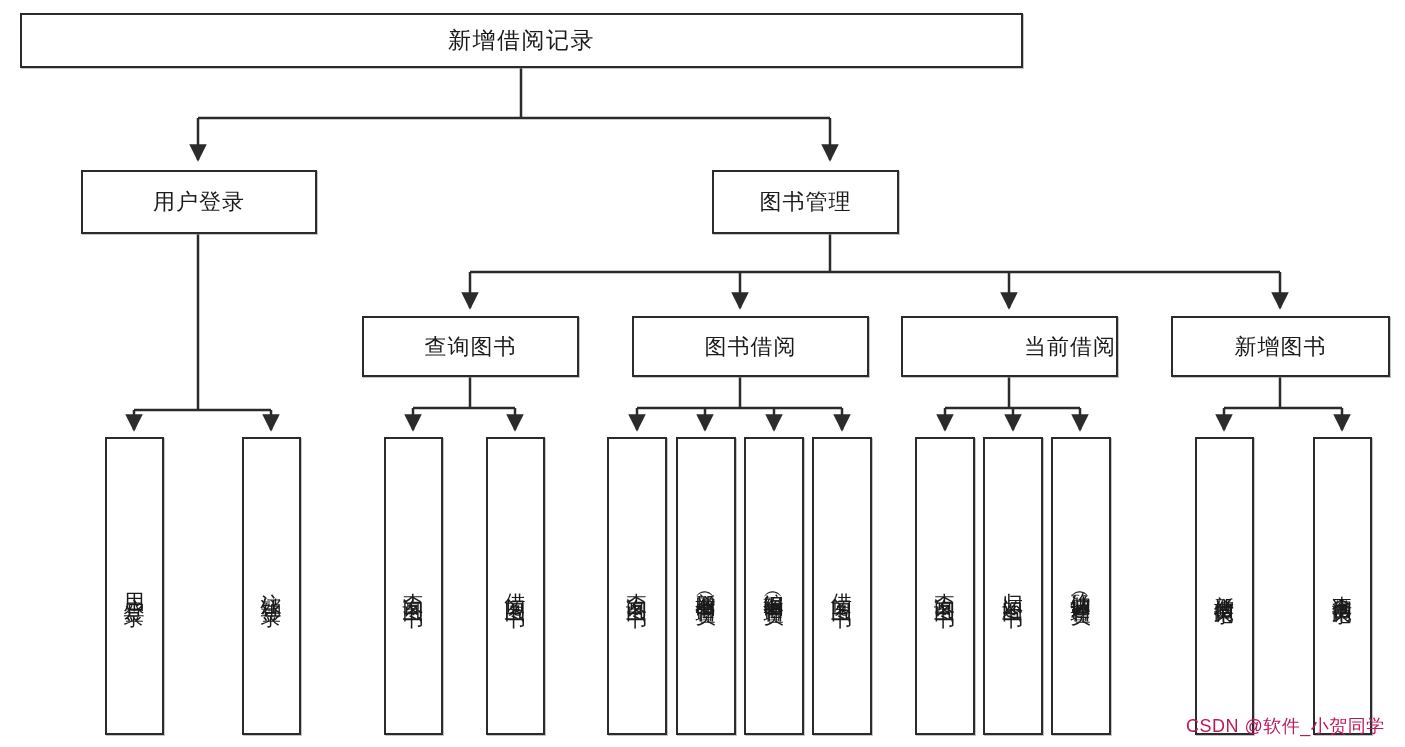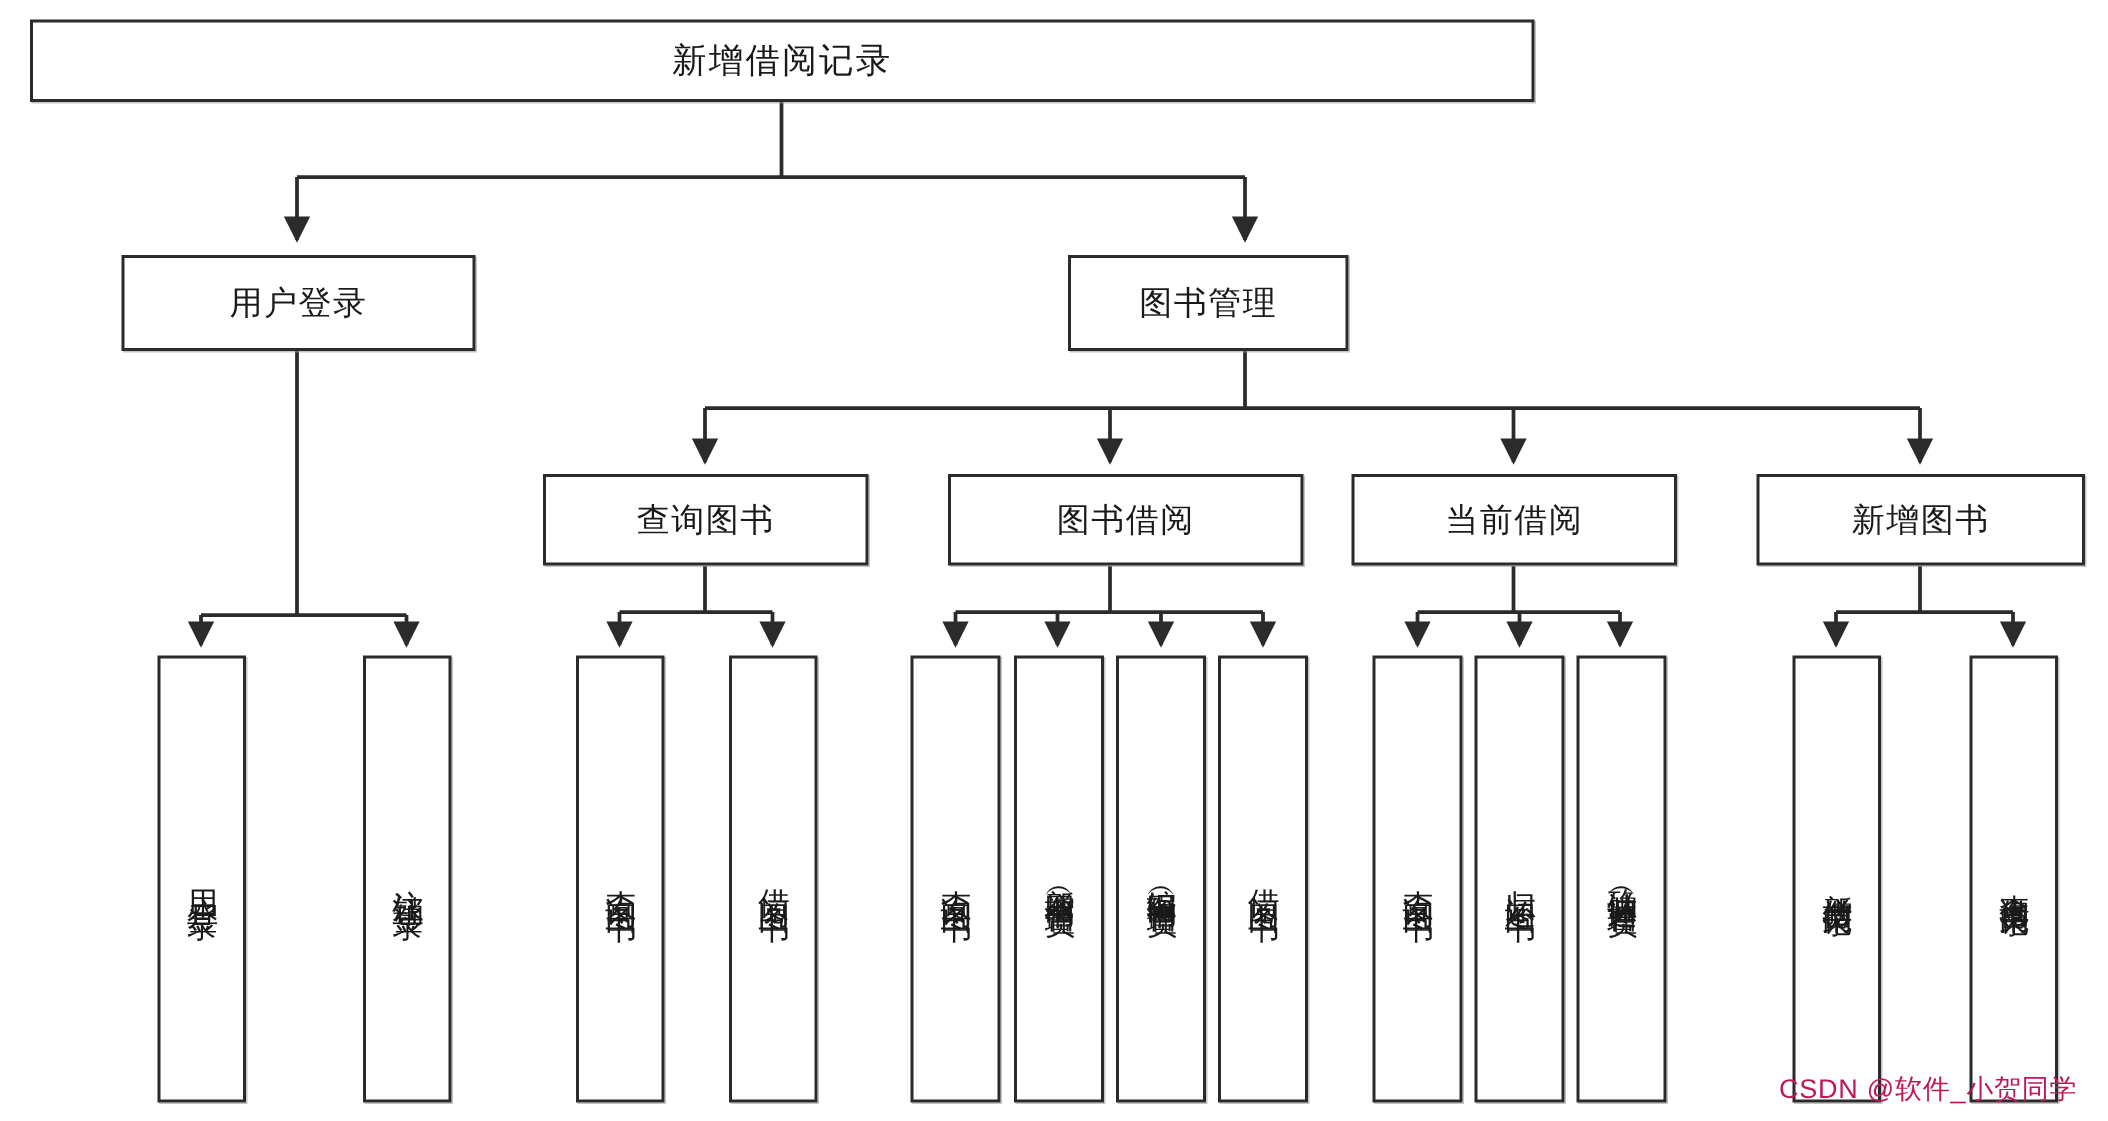--- a/index.html
+++ b/index.html
@@ -142,21 +142,21 @@
   <div class="node h-node" style="left:712px; top:170px; width:187px; height:64px;">
     <span class="lbl">图书管理</span>
   </div>
 
   <div class="node h-node" style="left:362px; top:316px; width:217px; height:61px;">
     <span class="lbl">查询图书</span>
   </div>
   <div class="node h-node" style="left:632px; top:316px; width:237px; height:61px;">
     <span class="lbl">图书借阅</span>
   </div>
-  <div class="node h-node" style="left:901px; top:316px; width:217px; height:61px;">
+  <div class="node h-node" style="left:901px; top:316px; width:217px; height:61px;justify-content:flex-end;">
     <span class="lbl">当前借阅</span>
   </div>
   <div class="node h-node" style="left:1171px; top:316px; width:219px; height:61px;">
     <span class="lbl">新增图书</span>
   </div>
 
   <div class="node v-node" style="left:105px; top:437px; width:59px; height:298px;">
     <span class="lbl">用户登录</span>
   </div>
   <div class="node v-node" style="left:242px; top:437px; width:59px; height:298px;">

